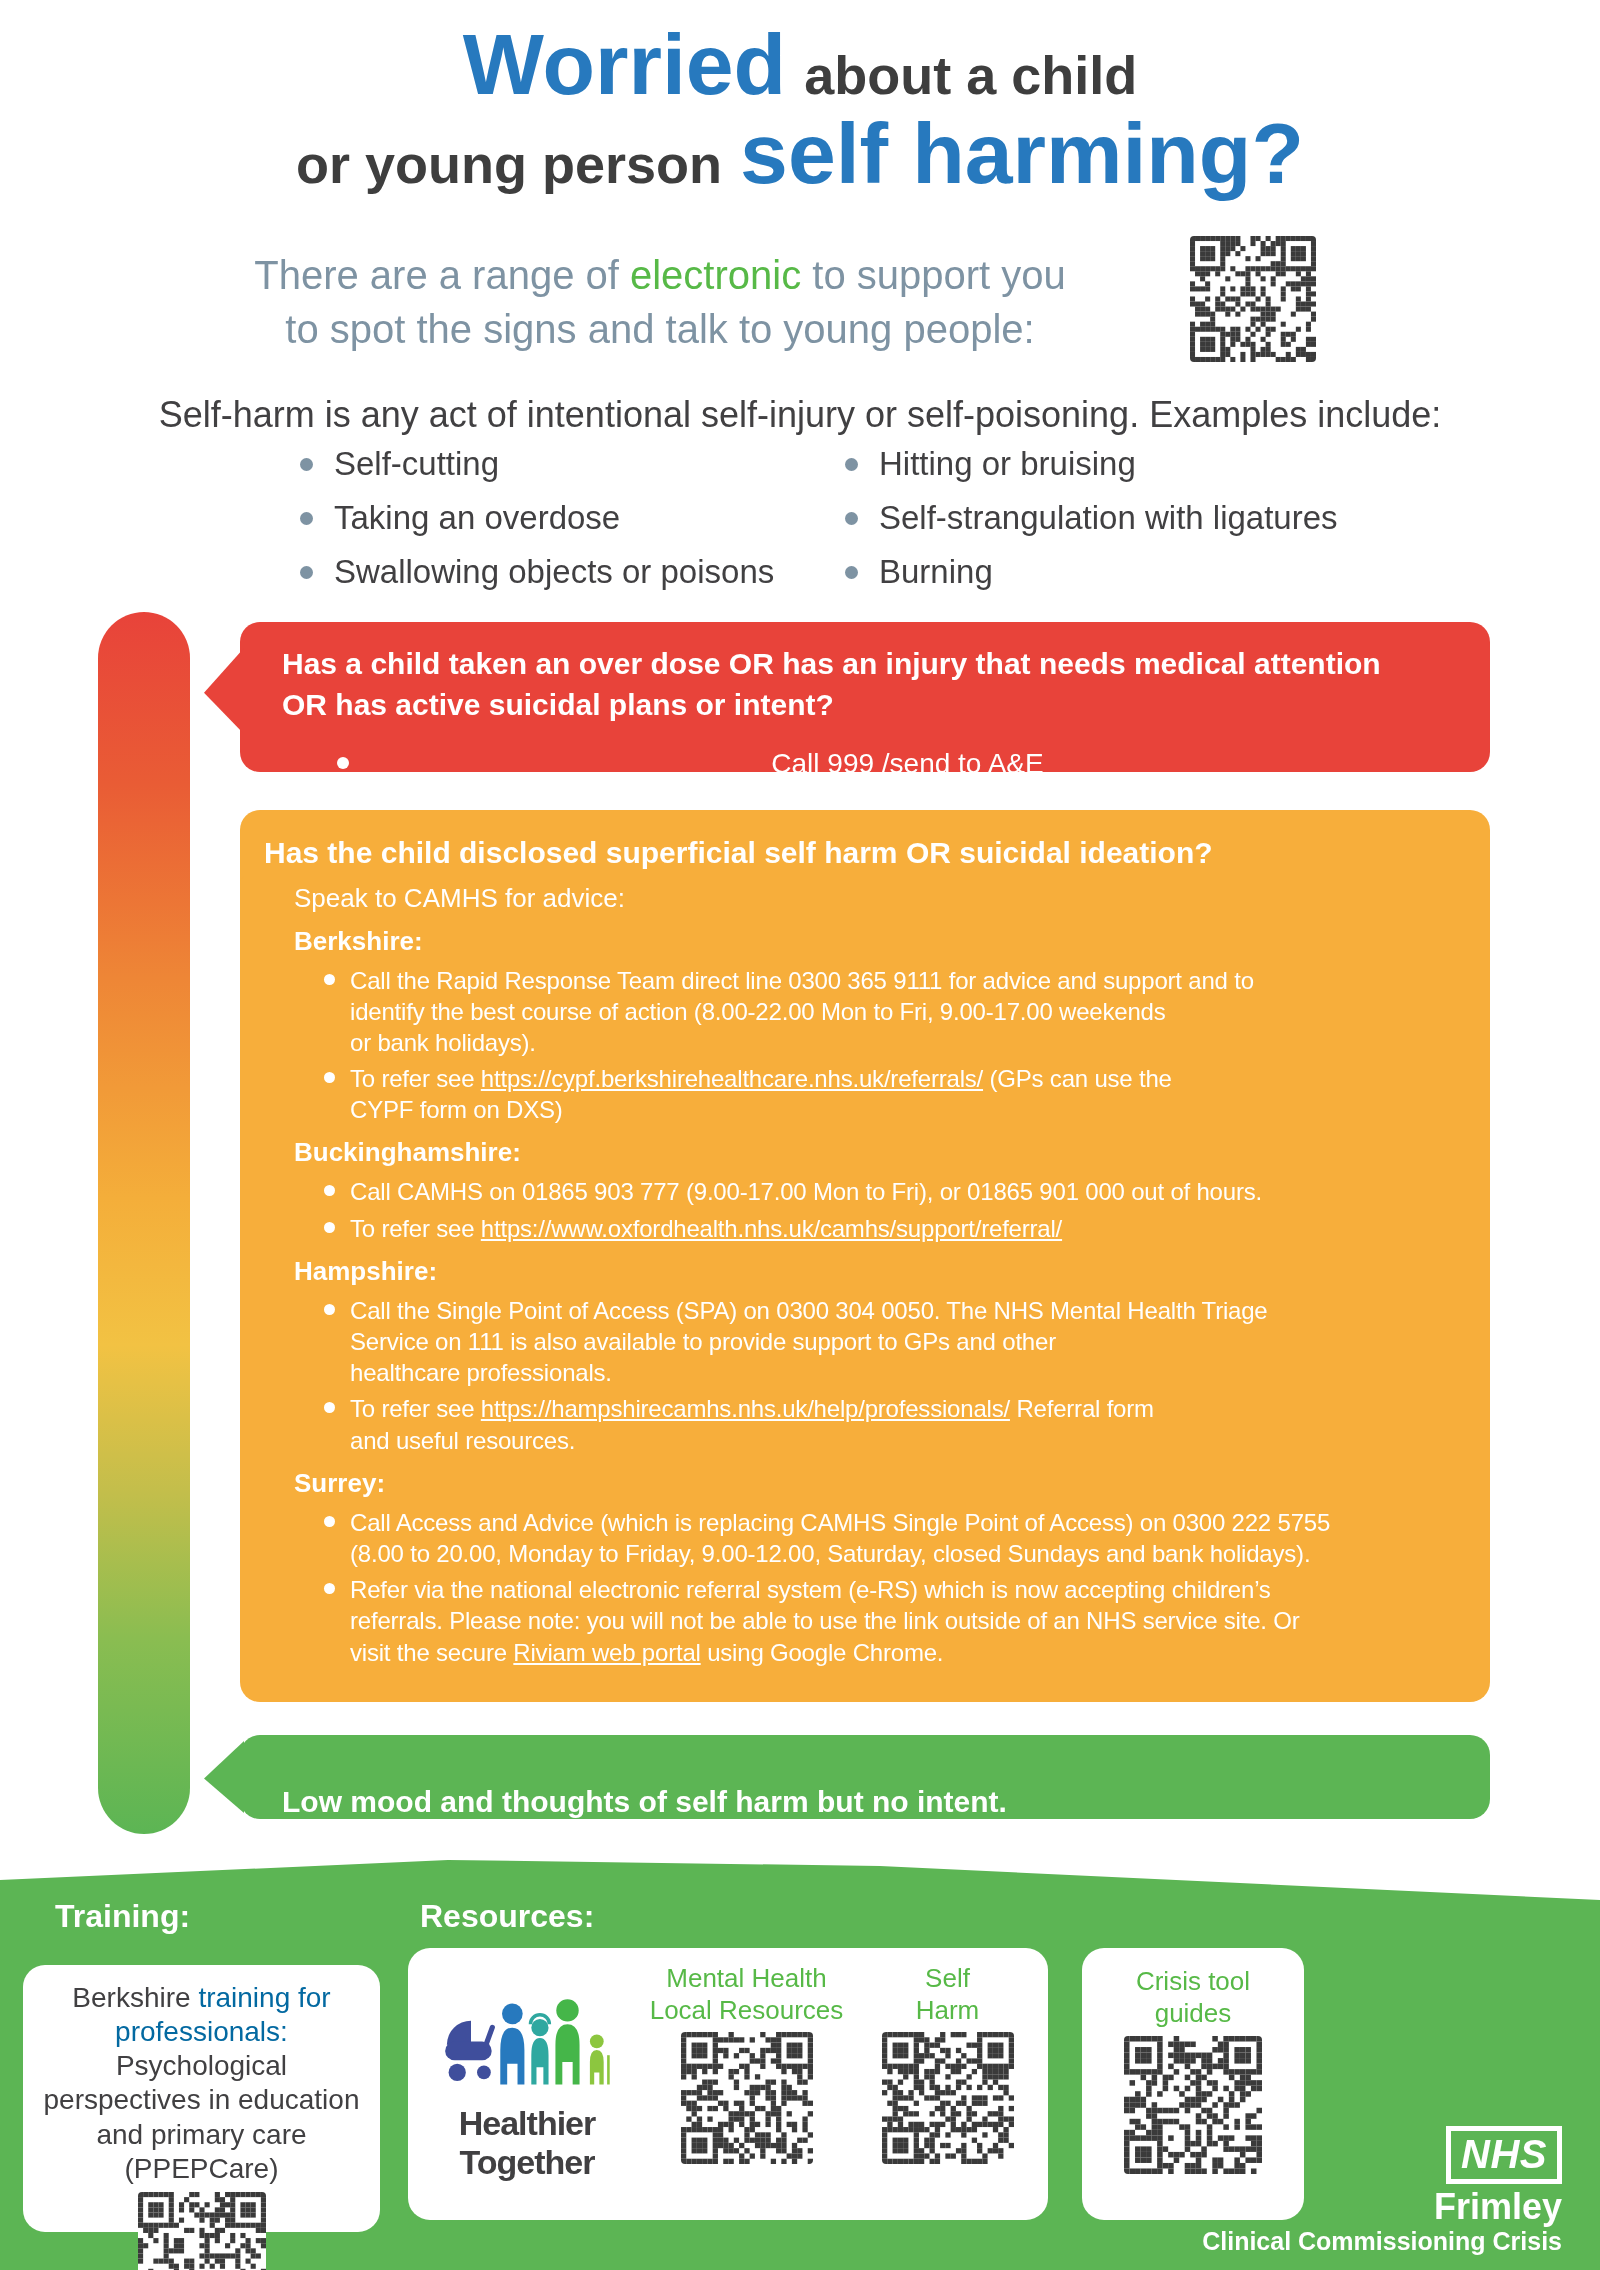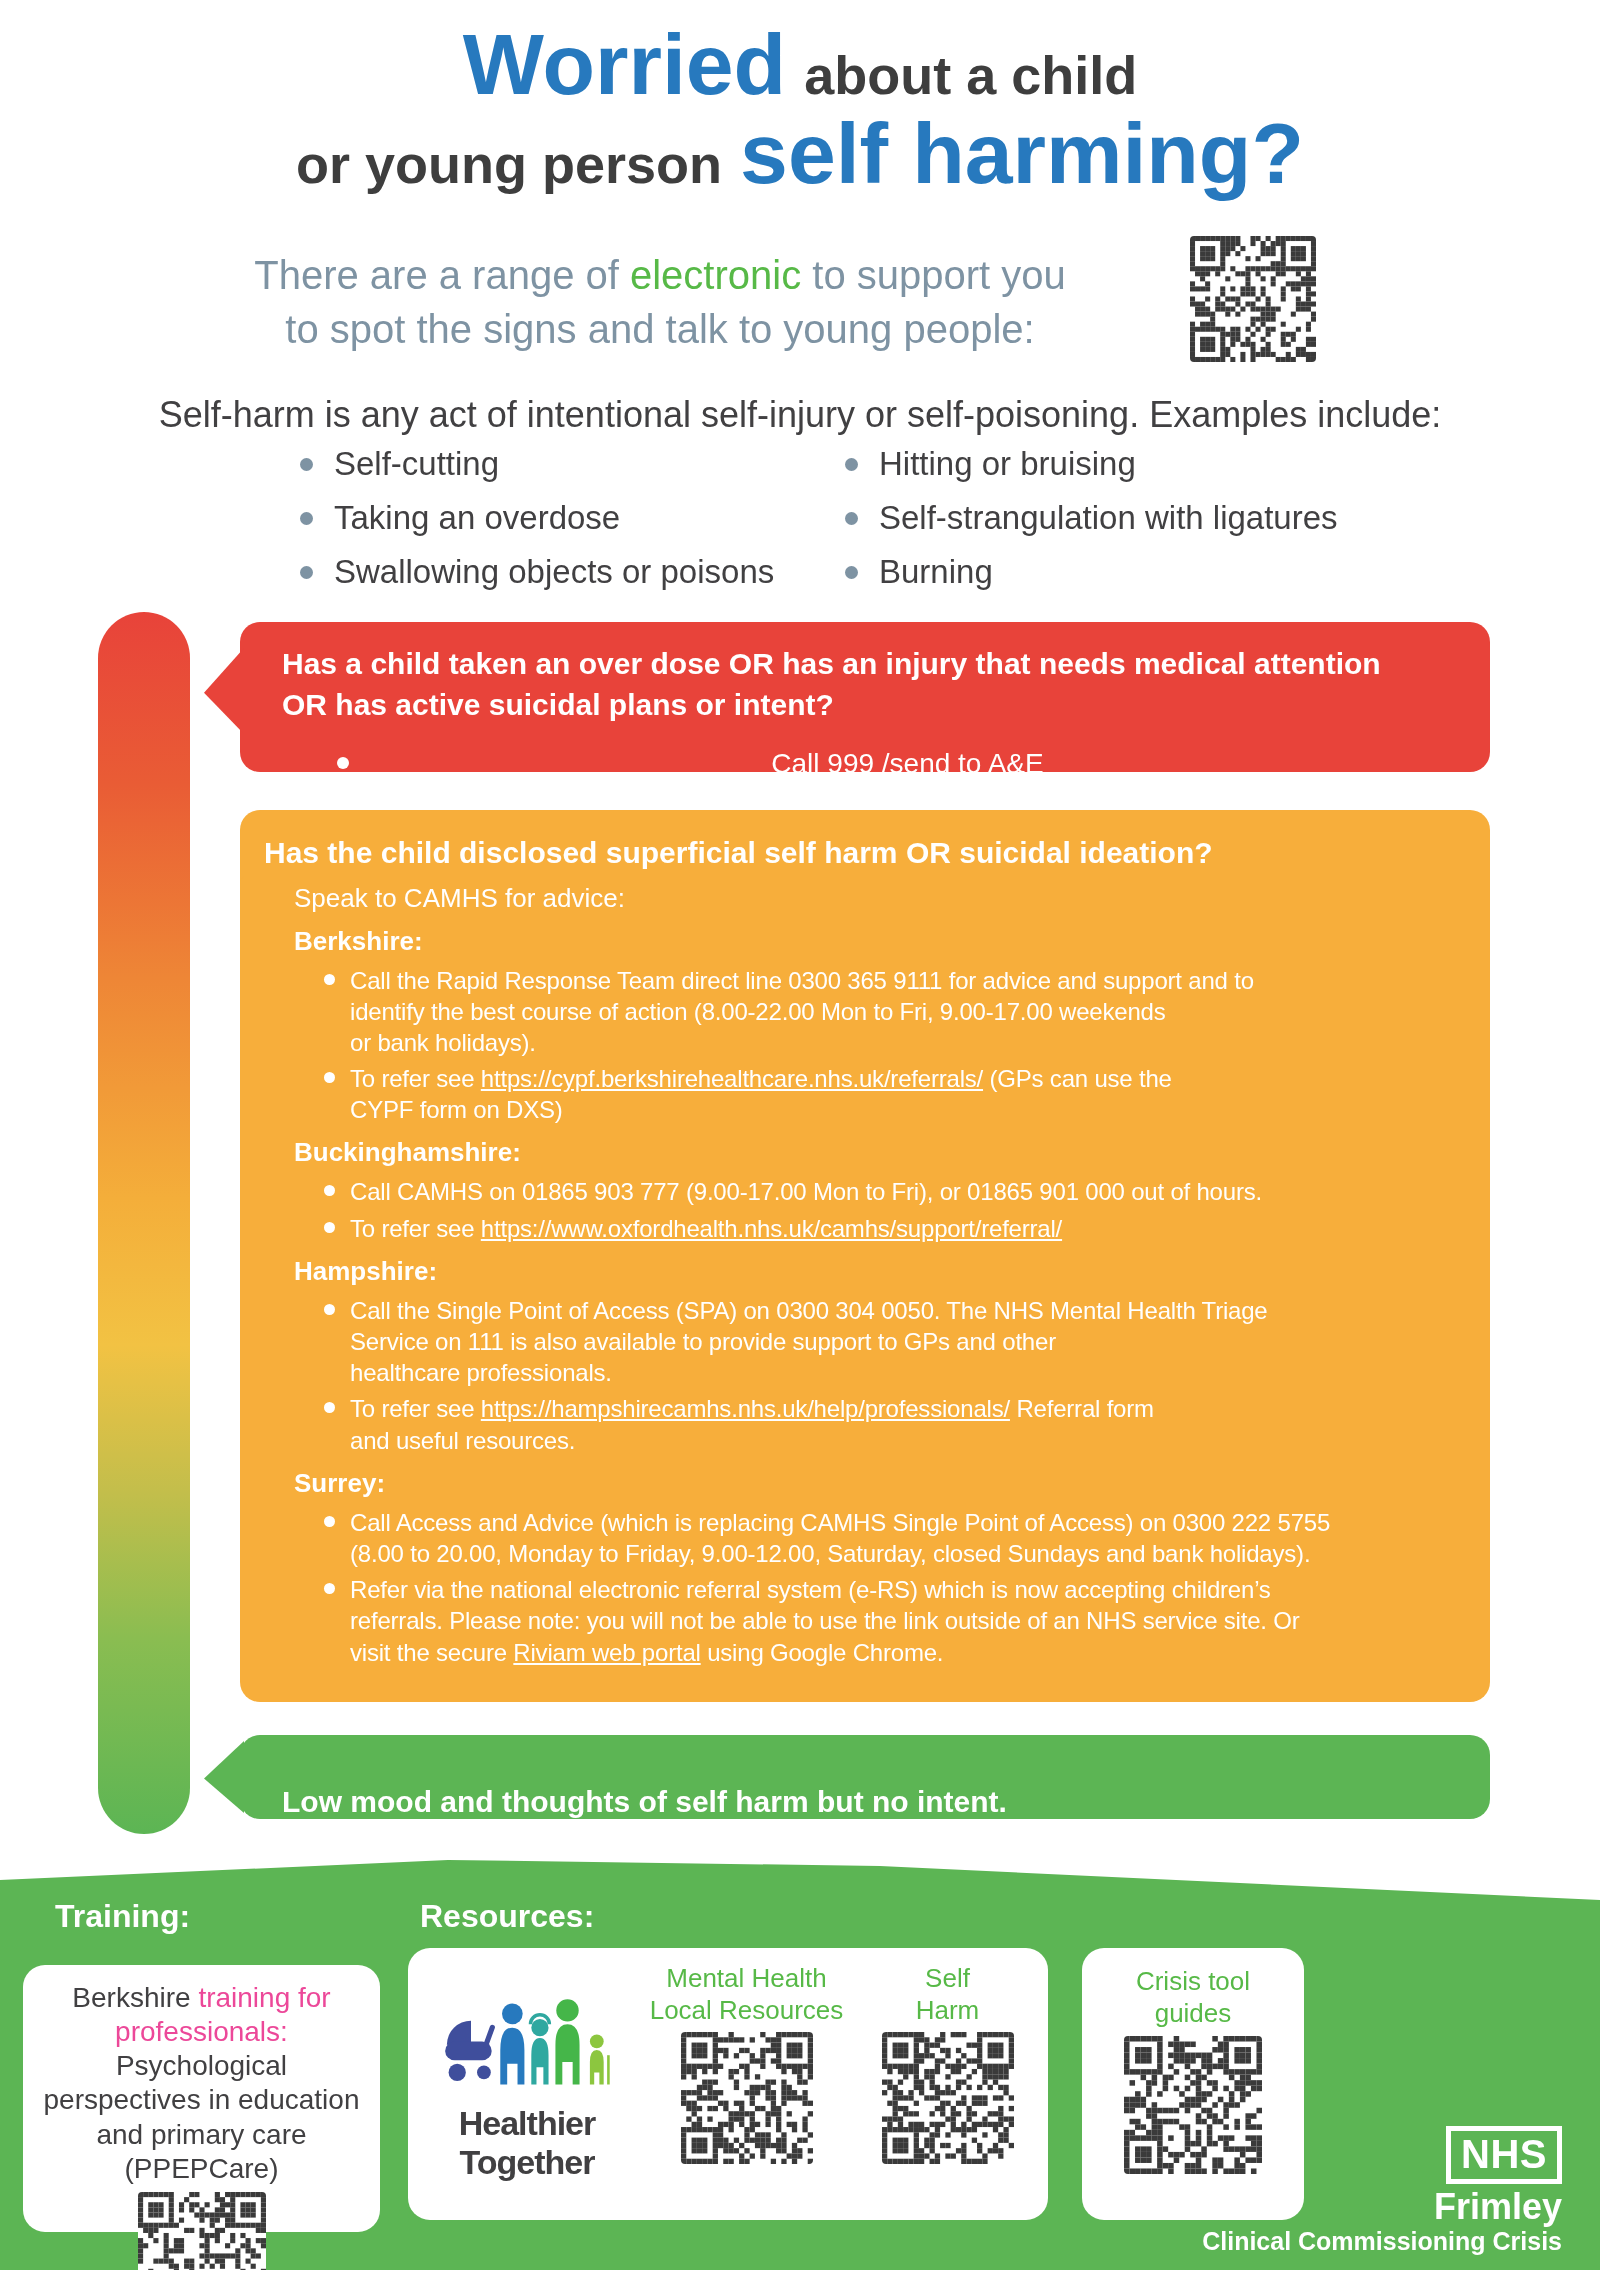--- a/index.html
+++ b/index.html
@@ -59,39 +59,39 @@
   
   .footer{position:absolute;left:0;top:1858px;width:1600px;height:412px;background:#5CB554;
           clip-path:polygon(0 22px,28% 2px,55% 8px,100% 42px,100% 412px,0 412px);}
   .flabel{position:absolute;color:#fff;font-weight:700;font-size:32px;z-index:3;}
   .flabel-training{left:55px;top:1898px;}
   .flabel-resources{left:420px;top:1898px;}
 
   .card{position:absolute;background:#fff;border-radius:22px;z-index:3;box-sizing:border-box;}
   .card-training{left:23px;top:1965px;width:357px;height:267px;padding:16px 18px;text-align:center;}
   .tc-text{font-size:28px;line-height:1.22;color:#414042;}
-  .tc-text .grn{color:#ec4899;}
+  .tc-text .grn{color:#0369a1;}
   .card-training .qr{width:128px;height:128px;margin-top:6px;}
 
   .card-resources{left:408px;top:1948px;width:640px;height:272px;display:flex;}
   .ht-col{width:238px;text-align:center;padding-top:40px;}
   .ht-fig{width:196px;height:112px;}
   .ht-brand{font-size:34px;font-weight:700;color:#414042;margin-top:0px;letter-spacing:-1px;}
   .qr-col{flex:1;text-align:center;padding-top:12px;}
   .qr-label{color:#57B947;font-size:26px;line-height:1.25;white-space:pre-line;height:68px;
             display:flex;align-items:center;justify-content:center;}
   .qr-col .qr{width:132px;height:132px;margin-top:4px;}
 
   .card-crisis{left:1082px;top:1948px;width:222px;height:272px;text-align:center;padding-top:14px;}
   .card-crisis .qr-label{height:70px;}
   .card-crisis .qr{width:138px;height:138px;margin-top:4px;}
 
   .nhs{position:absolute;right:38px;top:2126px;text-align:right;color:#fff;z-index:3;}
   .nhs-box{display:inline-block;border:5px solid #fff;padding:0 10px 2px 10px;
-           font-weight:700;font-size:40px;line-height:46px;letter-spacing:0.5px;}
+           font-style:italic;font-weight:700;font-size:40px;line-height:46px;letter-spacing:0.5px;}
   .nhs-region{font-size:36px;font-weight:700;margin-top:4px;line-height:1.05;}
   .nhs-org{font-size:25px;font-weight:700;margin-top:2px;line-height:1.05;}
 
   .qr{background:#fff;border-radius:4px;}
 </style>
 </head>
 <body>
 
 <div class="page">
 

